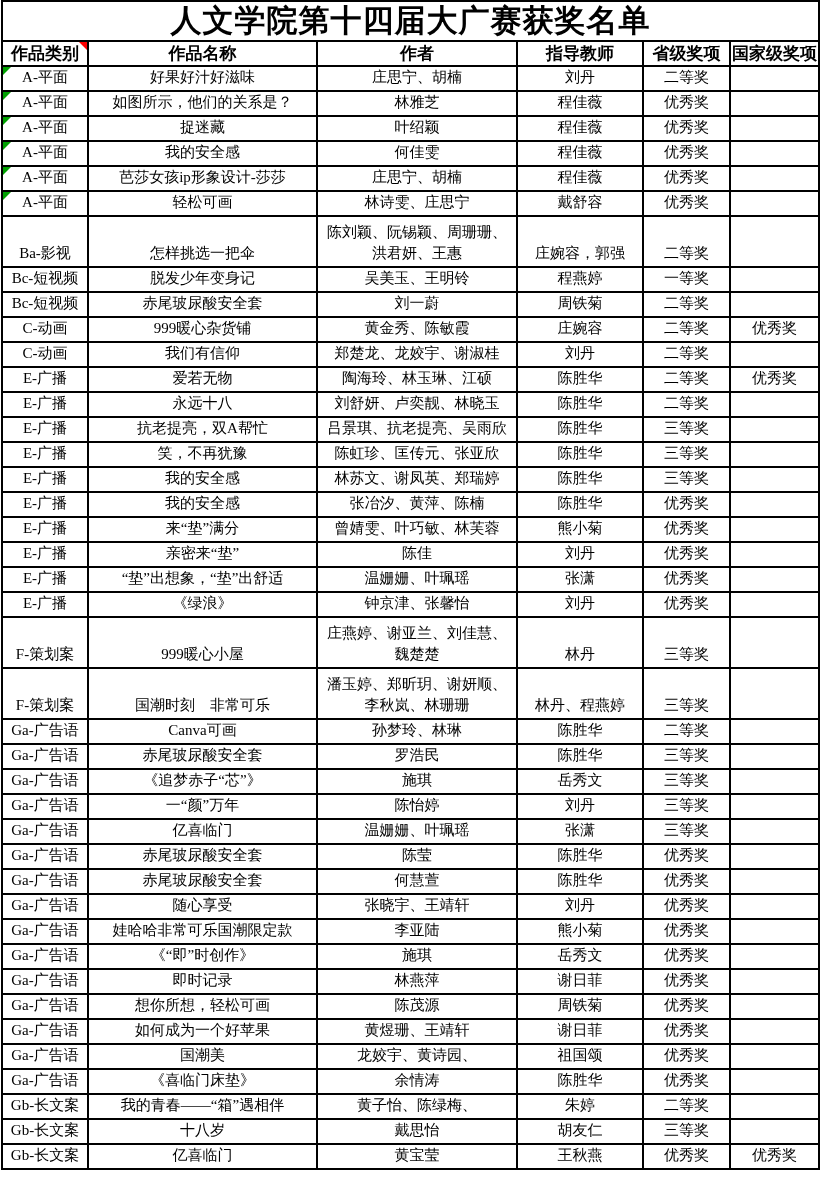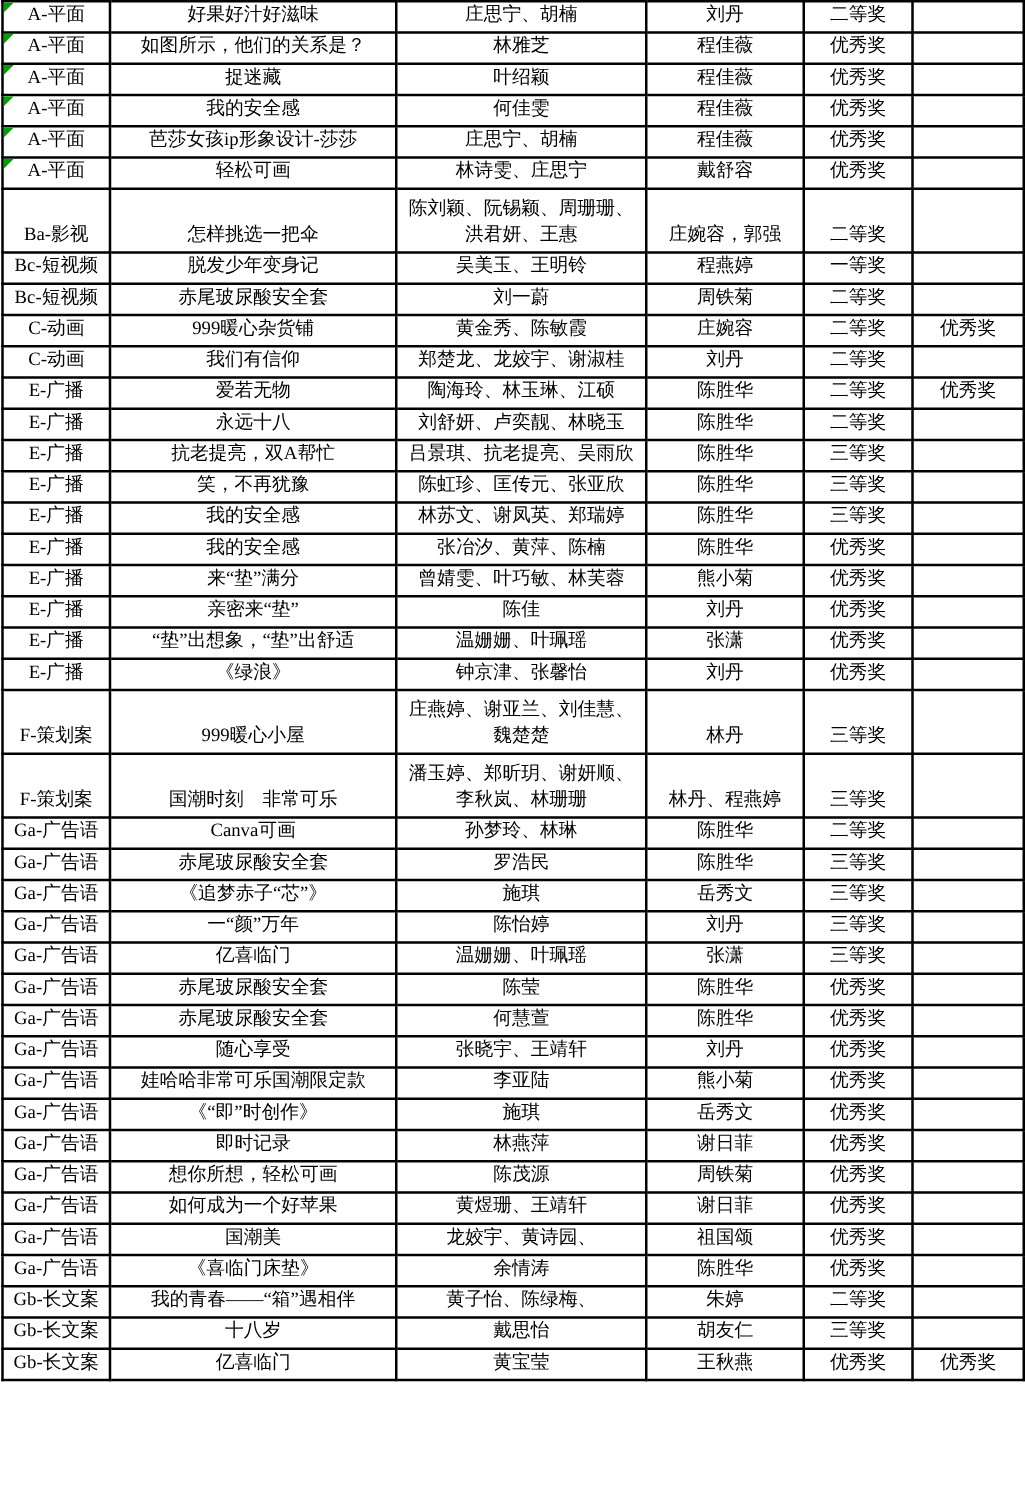--- a/index.html
+++ b/index.html
@@ -71,20 +71,31 @@
   <table class="award-table">
     <colgroup>
       <col style="width:86px">
       <col style="width:229px">
       <col style="width:200px">
       <col style="width:126px">
       <col style="width:87px">
       <col style="width:89px">
     </colgroup>
     <thead>
+      <tr class="title-row">
+        <th colspan="6">人文学院第十四届大广赛获奖名单</th>
+      </tr>
+      <tr class="header-row">
+        <th><span class="corner-marker red"></span><span>作品类别</span></th>
+        <th><span>作品名称</span></th>
+        <th><span>作者</span></th>
+        <th><span>指导教师</span></th>
+        <th><span>省级奖项</span></th>
+        <th><span>国家级奖项</span></th>
+      </tr>
     </thead>
     <tbody>
         <tr>
           <td><span class="corner-marker green"></span><span>A-平面</span></td>
           <td><span>好果好汁好滋味</span></td>
           <td><span>庄思宁、胡楠</span></td>
           <td><span>刘丹</span></td>
           <td><span>二等奖</span></td>
           <td><span></span></td>
         </tr>

